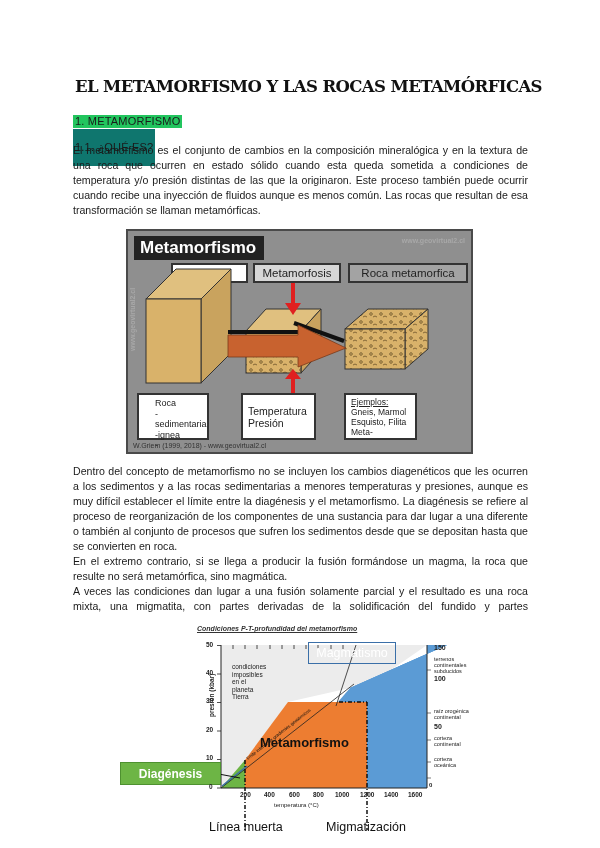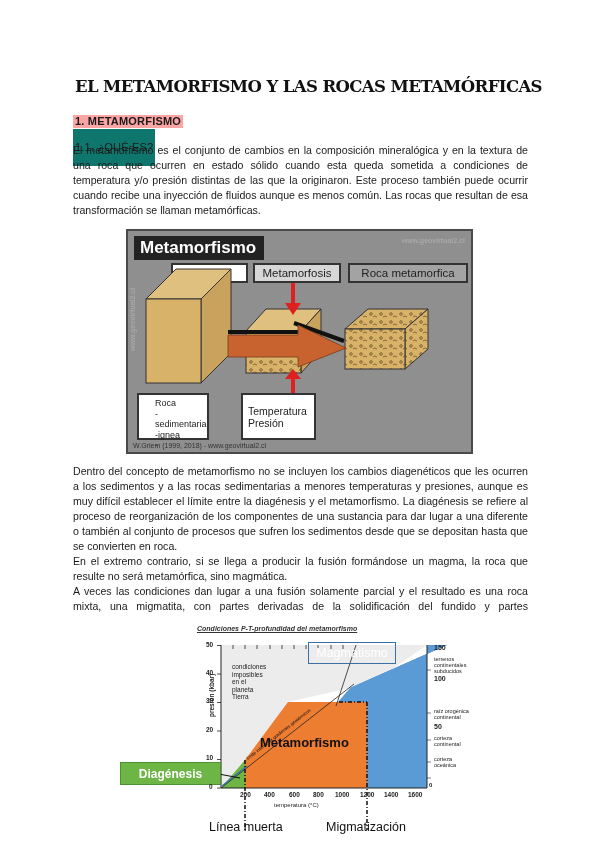--- a/index.html
+++ b/index.html
@@ -1,18 +1,18 @@
 <!DOCTYPE html>
 <html><head>
 <meta charset="utf-8">
 <style>
   html,body{margin:0;padding:0;background:#ffffff;}
   body{width:600px;height:848px;position:relative;overflow:hidden;font-family:"Liberation Sans",sans-serif;color:#1a1a1a;}
   .title{position:absolute;left:75px;top:77px;width:450px;font-family:"DejaVu Serif","Liberation Serif",serif;font-weight:bold;font-size:16.5px;letter-spacing:-0.6px;color:#111;white-space:nowrap;}
-  .h1{position:absolute;left:73px;top:115px;font-size:11px;background:#fca5a5;padding:0 2px;line-height:13px;letter-spacing:0.2px;font-weight:bold;}
+  .h1{position:absolute;left:73px;top:115px;font-size:11px;background:#22c55e;padding:0 2px;line-height:13px;letter-spacing:0.2px;}
   .h2{position:absolute;left:73px;top:129px;font-size:11px;background:#0f766e;padding:12px 2px;line-height:13px;letter-spacing:0.2px;}
   .para{position:absolute;left:73px;width:455px;font-size:10.6px;line-height:15px;text-align:justify;color:#1a1a1a;}
   .para p{margin:0;}
   #p1{top:143px;}
   #p2{top:464px;}
 
   
   .fig1{position:absolute;left:126px;top:229px;width:347px;height:225px;background:#8f8f8f;border:2px solid #4a4a4a;box-sizing:border-box;overflow:hidden;}
   .fig1 .hdr{position:absolute;left:6px;top:5px;height:24px;background:#222;color:#fff;font-weight:bold;font-size:17px;line-height:24px;padding:0 8px 0 6px;}
   .fig1 .wm{position:absolute;right:6px;top:6px;font-size:7px;color:#a8a8a8;font-weight:bold;}
@@ -115,20 +115,26 @@
     <div class="box a">
       <span class="ln">Roca</span>
       <span class="ln">-sedimentaria</span>
       <span class="ln">-ignea</span>
       <span class="ln">-metamórfica</span>
     </div>
     <div class="box b">
       <span class="ln">Temperatura</span>
       <span class="ln">Presión</span>
     </div>
+    <div class="box c">
+      <span class="ln u">Ejemplos:</span>
+      <span class="ln">Gneis, Marmol</span>
+      <span class="ln">Esquisto, Filita</span>
+      <span class="ln">Meta-</span>
+    </div>
     <div class="credit">W.Griem (1999, 2018) - www.geovirtual2.cl</div>
   </div>
 
   <div class="para" id="p2">
     <p>Dentro del concepto de metamorfismo no se incluyen los cambios diagenéticos que les ocurren a los sedimentos y a las rocas sedimentarias a menores temperaturas y presiones, aunque es muy difícil establecer el límite entre la diagénesis y el metamorfismo. La diagénesis se refiere al proceso de reorganización de los componentes de una sustancia para dar lugar a una diferente o también al conjunto de procesos que sufren los sedimentos desde que se depositan hasta que se convierten en roca.</p>
     <p>En el extremo contrario, si se llega a producir la fusión formándose un magma, la roca que resulte no será metamórfica, sino magmática.</p>
     <p style="height:30px;overflow:hidden;">A veces las condiciones dan lugar a una fusión solamente parcial y el resultado es una roca mixta, una migmatita, con partes derivadas de la solidificación del fundido y partes metamórficas.</p>
   </div>
 
   <div class="chart">

